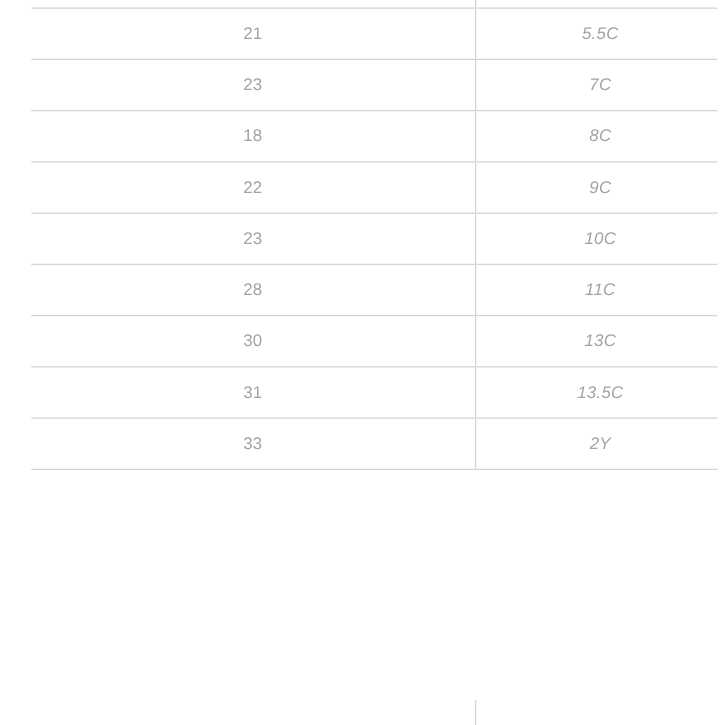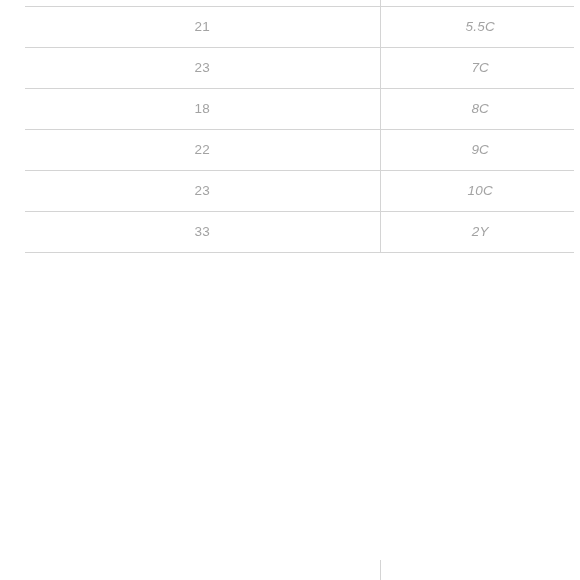--- a/index.html
+++ b/index.html
@@ -112,20 +112,32 @@
           </tr>
           <tr>
             <td class="cell-index">22</td>
             <td class="cell-value">9C</td>
           </tr>
           <tr>
             <td class="cell-index">23</td>
             <td class="cell-value">10C</td>
           </tr>
           <tr>
+            <td class="cell-index">28</td>
+            <td class="cell-value">11C</td>
+          </tr>
+          <tr>
+            <td class="cell-index">30</td>
+            <td class="cell-value">13C</td>
+          </tr>
+          <tr>
+            <td class="cell-index">31</td>
+            <td class="cell-value">13.5C</td>
+          </tr>
+          <tr>
             <td class="cell-index">33</td>
             <td class="cell-value">2Y</td>
           </tr>
         </tbody>
     </table>
 
     <div class="divider-extension divider-top"></div>
     <div class="divider-extension divider-bottom"></div>
 
   </div>

